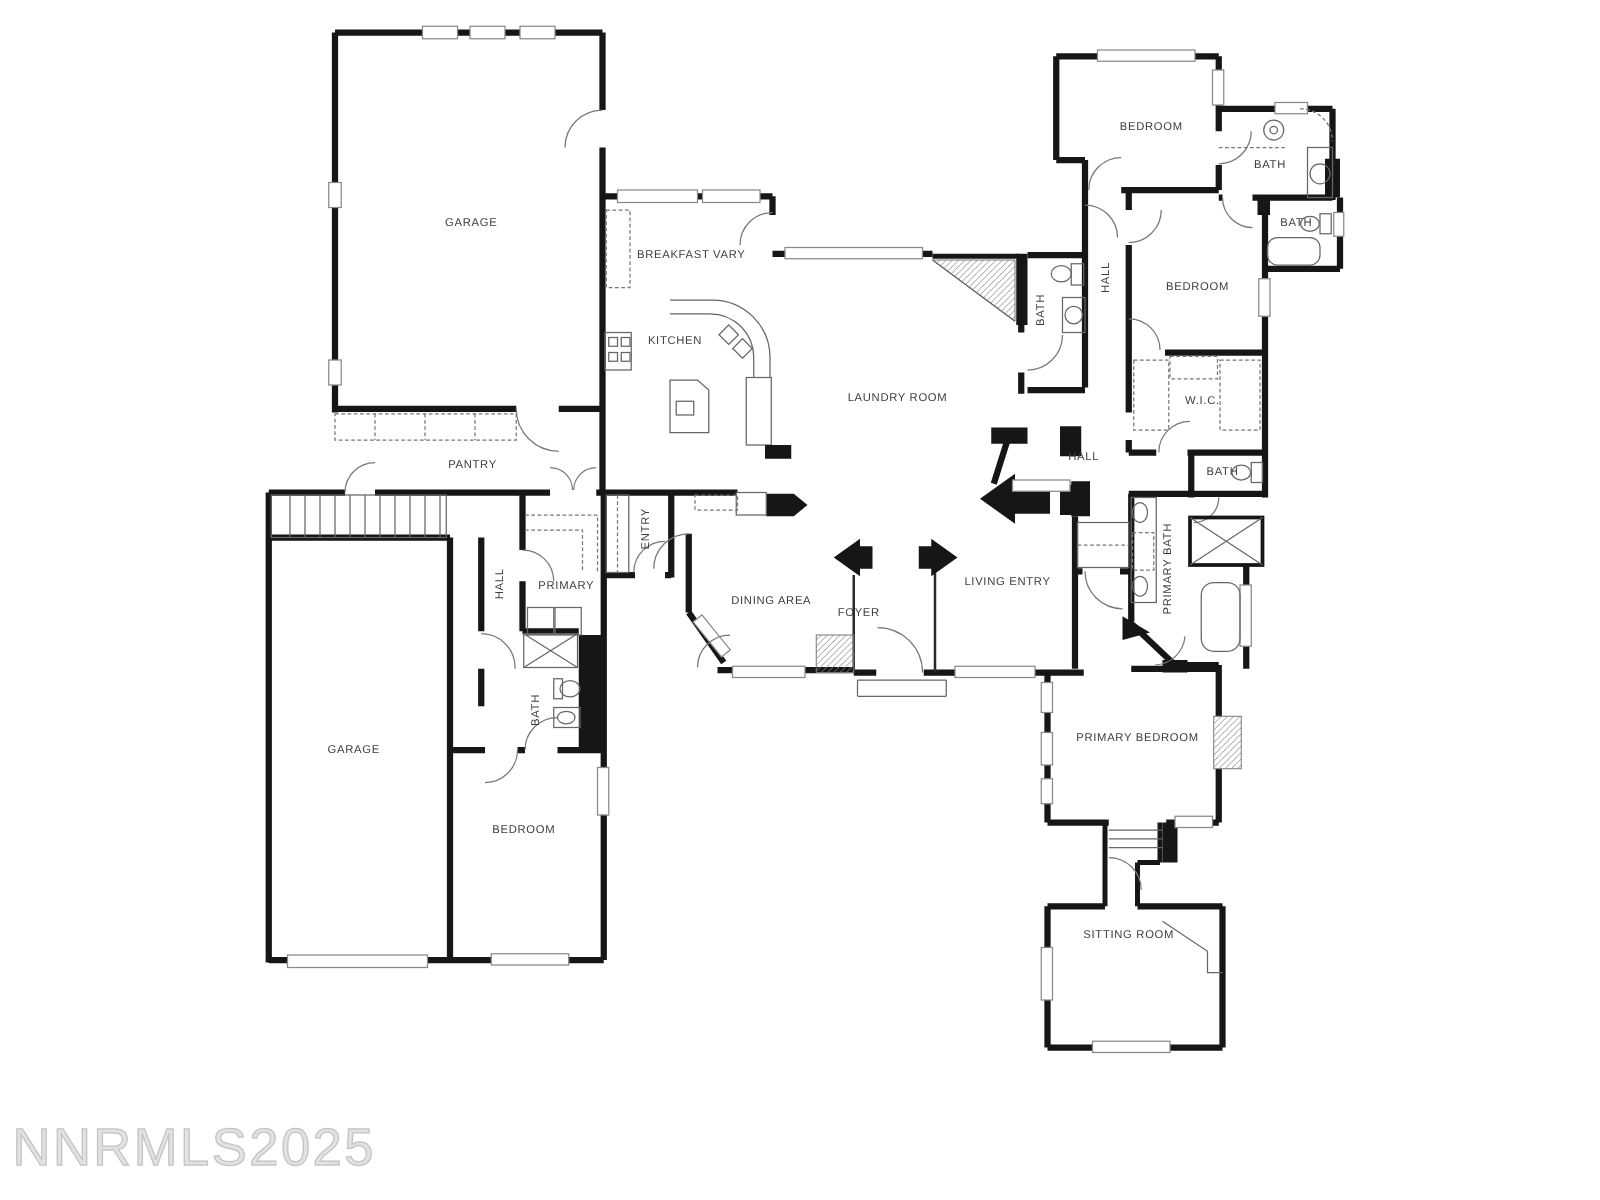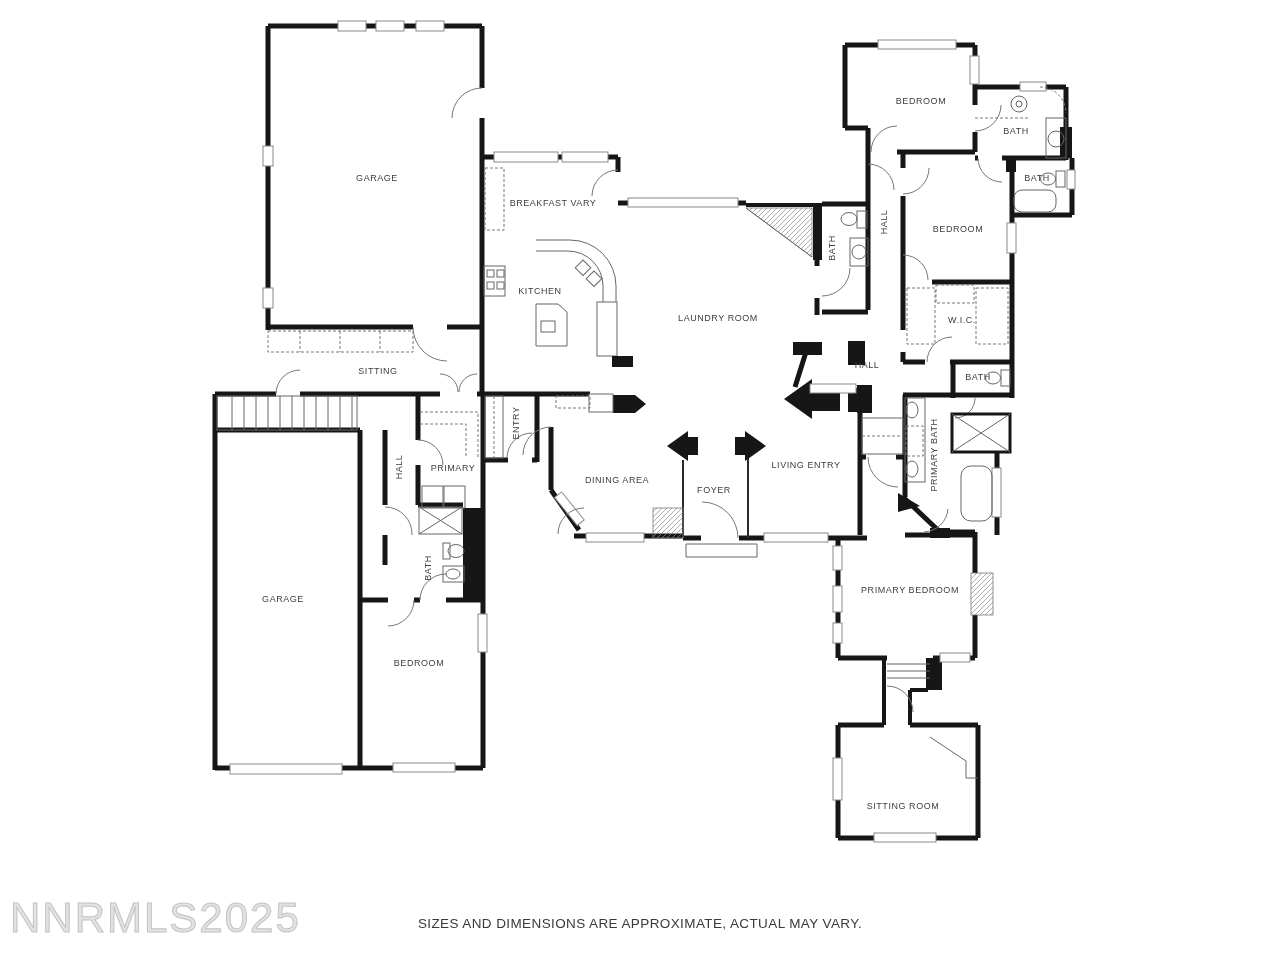--- a/index.html
+++ b/index.html
@@ -257,40 +257,39 @@
 
   <g>
     <path class="fx" d="M686,544 H757 M686,557 H757 M686,544 V557 M757,544 V557"></path>
     <path class="fx" d="M930,737 L966,761 V778 H978"></path>
     <path class="fx" d="M746,208 L812,257"></path>
   </g>
 </svg>
 
   <div class="lbl" style="left:377px;top:178px">GARAGE</div>
   <div class="lbl" style="left:553px;top:203px">BREAKFAST VARY</div>
-  <div class="lbl" style="left:540px;top:291px">KITCHEN</div>
+  <div class="lbl" style="left:540px;top:272px">KITCHEN</div>
   <div class="lbl" style="left:718px;top:318px">LAUNDRY ROOM</div>
-  <div class="lbl" style="left:378px;top:371px">SITTING</div>
+  <div class="lbl" style="left:378px;top:371px">PANTRY</div>
   <div class="lbl" style="left:921px;top:101px">BEDROOM</div>
   <div class="lbl" style="left:1016px;top:131px">BATH</div>
   <div class="lbl" style="left:1037px;top:178px">BATH</div>
   <div class="lbl v" style="left:884px;top:222px">HALL</div>
   <div class="lbl v" style="left:832px;top:248px">BATH</div>
   <div class="lbl" style="left:958px;top:229px">BEDROOM</div>
   <div class="lbl" style="left:962px;top:320px">W.I.C.</div>
   <div class="lbl" style="left:867px;top:365px">HALL</div>
   <div class="lbl" style="left:978px;top:377px">BATH</div>
   <div class="lbl v" style="left:516px;top:423px">ENTRY</div>
   <div class="lbl" style="left:453px;top:468px">PRIMARY</div>
   <div class="lbl v" style="left:399px;top:467px">HALL</div>
   <div class="lbl" style="left:617px;top:480px">DINING AREA</div>
-  <div class="lbl" style="left:714px;top:490px">FOYER</div>
+  <div class="lbl" style="left:687px;top:490px">FOYER</div>
   <div class="lbl" style="left:806px;top:465px">LIVING ENTRY</div>
   <div class="lbl v" style="left:934px;top:455px">PRIMARY BATH</div>
   <div class="lbl v" style="left:428px;top:568px">BATH</div>
   <div class="lbl" style="left:283px;top:599px">GARAGE</div>
   <div class="lbl" style="left:419px;top:663px">BEDROOM</div>
   <div class="lbl" style="left:910px;top:590px">PRIMARY BEDROOM</div>
-  <div class="lbl" style="left:903px;top:806px">SITTING ROOM</div>
+  <div class="lbl" style="left:903px;top:747px">SITTING ROOM</div>
 
   <div id="watermark">NNRMLS2025</div>
-  <div id="disclaimer">SIZES AND DIMENSIONS ARE APPROXIMATE, ACTUAL MAY VARY.</div>
 </div>
 
 </body></html>

